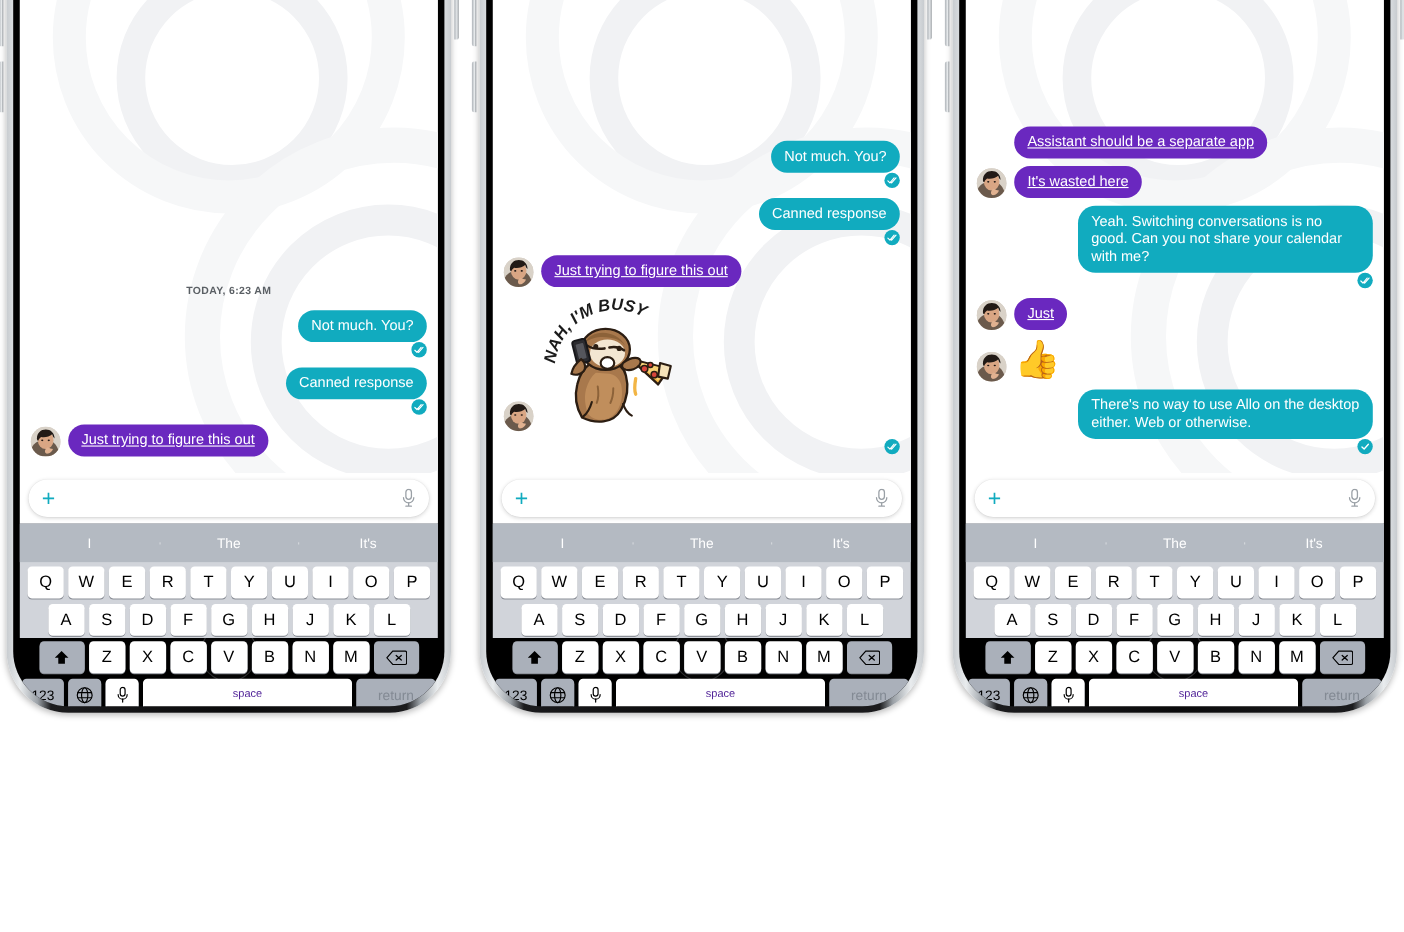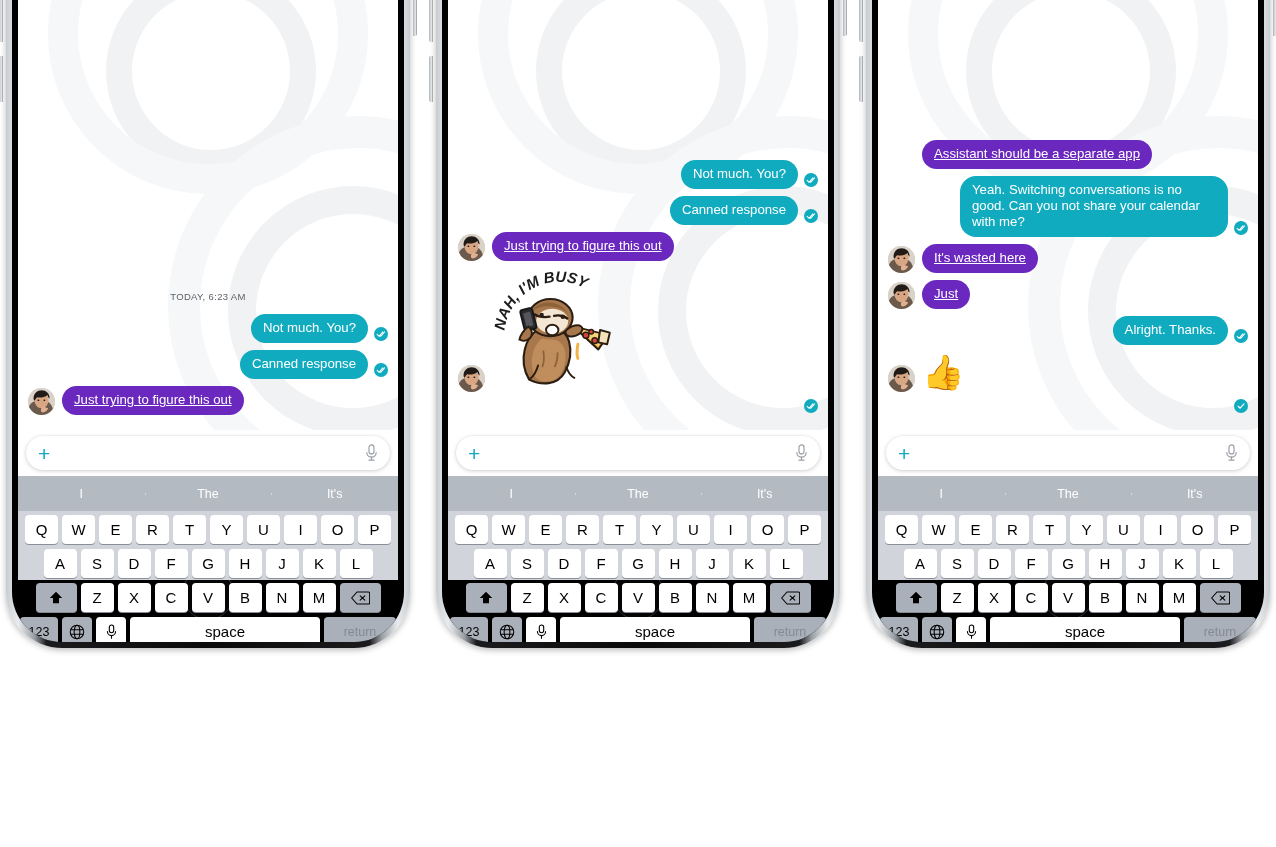--- a/index.html
+++ b/index.html
@@ -122,28 +122,28 @@
     z-index: 2;
     height: 100%;
     padding: 6px 10px 8px 10px;
     display: flex;
     flex-direction: column;
     justify-content: flex-end;
   }
   .daystamp {
     text-align: center;
     font-size: 9.5px;
-    font-weight: normal;
+    font-weight: bold;
     color: #5a5f64;
     letter-spacing: .35px;
     margin: 10px 0 12px;
   }
   .row { display: flex; align-items: flex-end; margin-bottom: 7px; }
   .row.in  { justify-content: flex-start; }
-  .row.out { justify-content: flex-end; }
+  .row.out { justify-content: flex-end; flex-direction: column; }
   .avatar {
     width: 27px; height: 27px; border-radius: 50%;
     flex: 0 0 27px; margin-right: 7px;
     overflow: hidden; background: #cfc6bd;
     position: relative;
   }
   .avatar svg { display: block; width: 100%; height: 100%; }
   .avatar.spacer { visibility: hidden; }
   .bubble {
     max-width: 268px;
@@ -222,21 +222,21 @@
     display: flex; align-items: center; justify-content: center;
   }
   .kb-row.r2 { padding: 0 17px; }
   .kb-row.r3 { padding: 0 0px; }
   .key.wide-fn { background: #aab0ba; width: 41px; box-shadow: 0 1px 0 #878c95; }
   .key.shift svg, .key.del svg { display: block; }
   .kb-row.r4 { gap: 4px; }
   .key.num { width: 38px; background: #aab0ba; font-size: 12.5px; box-shadow: 0 1px 0 #878c95;}
   .key.globe { width: 30px; background: #aab0ba; box-shadow: 0 1px 0 #878c95;}
   .key.micro { width: 30px; }
-  .key.space { flex: 1; font-size: 15px; color: #000000; }
+  .key.space { flex: 1; font-size: 10px; color: #4c1d95; }
   .key.ret { width: 72px; background: #aab0ba; font-size: 12.5px; color: #838a94; box-shadow: 0 1px 0 #878c95;}
 
   
   .back-btn {
     position: absolute;
     top: 26px; left: 12px;
     width: 34px; height: 34px; border-radius: 50%;
     background: #fff;
     box-shadow: 0 1px 4px rgba(0,0,0,.22);
     display: flex; align-items: center; justify-content: center;
@@ -678,81 +678,73 @@
                     <path d="M0 31c3-9 9-12 14-12h10c6 0 10 4 13 12v9H0z" fill="#6b5a4c"></path>
                     <ellipse cx="20" cy="18" rx="10.5" ry="12" fill="#d9a684"></ellipse>
                     <path d="M8.2 16c0-8 5.5-12.5 12-12.5S32 8 32 15.6c-1.6-.9-2.5-3.1-3.2-5.4-3.8 3.2-9.6 4.6-14.9 3.6-1.6 1-2.9 2.7-3.6 4.5-1 .6-1.6.2-2.1-2.3z" fill="#221a16"></path>
                     <path d="M22.5 27.5c2.4 1.2 5.2 2.1 7.4 2.4-1.3 3.2-3.8 5.4-6.4 6.1-2.6.7-4.2-.4-4.4-2.6-.2-2.4 1.2-4.6 3.4-5.9z" fill="#e0b190"></path>
                     <ellipse cx="15.4" cy="18.2" rx="1.5" ry="1.1" fill="#1d1512"></ellipse>
                     <ellipse cx="24.2" cy="18.2" rx="1.5" ry="1.1" fill="#1d1512"></ellipse>
                   </svg>
                 </div>
                 <div class="bubble purple">Assistant should be a separate app</div>
               </div>
-              <div class="row out">
-                <div class="bubble teal">Yeah. Switching conversations is no good. Can you not share your calendar with me?</div>
-                <div class="tick">
-                  <svg viewBox="0 0 14 14">
-                    <path d="M1.6 7.6 L4.3 10.2 L9.6 3.9" stroke="#fff" stroke-width="1.5" fill="none" stroke-linecap="round" stroke-linejoin="round"></path>
-                    <path d="M5.4 9.3 L6.4 10.2 L12 3.9" stroke="#fff" stroke-width="1.5" fill="none" stroke-linecap="round" stroke-linejoin="round"></path>
-                  </svg>
-                </div>
-              </div>
               <div class="row in">
                 <div class="avatar">
                   <svg viewBox="0 0 40 40">
                     <rect width="40" height="40" fill="#d9d2c8"></rect>
                     <path d="M0 31c3-9 9-12 14-12h10c6 0 10 4 13 12v9H0z" fill="#6b5a4c"></path>
                     <ellipse cx="20" cy="18" rx="10.5" ry="12" fill="#d9a684"></ellipse>
                     <path d="M8.2 16c0-8 5.5-12.5 12-12.5S32 8 32 15.6c-1.6-.9-2.5-3.1-3.2-5.4-3.8 3.2-9.6 4.6-14.9 3.6-1.6 1-2.9 2.7-3.6 4.5-1 .6-1.6.2-2.1-2.3z" fill="#221a16"></path>
                     <path d="M22.5 27.5c2.4 1.2 5.2 2.1 7.4 2.4-1.3 3.2-3.8 5.4-6.4 6.1-2.6.7-4.2-.4-4.4-2.6-.2-2.4 1.2-4.6 3.4-5.9z" fill="#e0b190"></path>
                     <ellipse cx="15.4" cy="18.2" rx="1.5" ry="1.1" fill="#1d1512"></ellipse>
                     <ellipse cx="24.2" cy="18.2" rx="1.5" ry="1.1" fill="#1d1512"></ellipse>
                   </svg>
                 </div>
                 <div class="bubble purple">It's wasted here</div>
               </div>
+              <div class="row out">
+                <div class="bubble teal">Yeah. Switching conversations is no good. Can you not share your calendar with me?</div>
+                <div class="tick">
+                  <svg viewBox="0 0 14 14">
+                    <path d="M1.6 7.6 L4.3 10.2 L9.6 3.9" stroke="#fff" stroke-width="1.5" fill="none" stroke-linecap="round" stroke-linejoin="round"></path>
+                    <path d="M5.4 9.3 L6.4 10.2 L12 3.9" stroke="#fff" stroke-width="1.5" fill="none" stroke-linecap="round" stroke-linejoin="round"></path>
+                  </svg>
+                </div>
+              </div>
               <div class="row in">
                 <div class="avatar">
                   <svg viewBox="0 0 40 40">
                     <rect width="40" height="40" fill="#d9d2c8"></rect>
                     <path d="M0 31c3-9 9-12 14-12h10c6 0 10 4 13 12v9H0z" fill="#6b5a4c"></path>
                     <ellipse cx="20" cy="18" rx="10.5" ry="12" fill="#d9a684"></ellipse>
                     <path d="M8.2 16c0-8 5.5-12.5 12-12.5S32 8 32 15.6c-1.6-.9-2.5-3.1-3.2-5.4-3.8 3.2-9.6 4.6-14.9 3.6-1.6 1-2.9 2.7-3.6 4.5-1 .6-1.6.2-2.1-2.3z" fill="#221a16"></path>
                     <path d="M22.5 27.5c2.4 1.2 5.2 2.1 7.4 2.4-1.3 3.2-3.8 5.4-6.4 6.1-2.6.7-4.2-.4-4.4-2.6-.2-2.4 1.2-4.6 3.4-5.9z" fill="#e0b190"></path>
                     <ellipse cx="15.4" cy="18.2" rx="1.5" ry="1.1" fill="#1d1512"></ellipse>
                     <ellipse cx="24.2" cy="18.2" rx="1.5" ry="1.1" fill="#1d1512"></ellipse>
                   </svg>
                 </div>
                 <div class="bubble purple">Just</div>
               </div>
-              <div class="row out">
-                <div class="bubble teal">Alright. Thanks.</div>
-                <div class="tick">
-                  <svg viewBox="0 0 14 14">
-                    <path d="M1.6 7.6 L4.3 10.2 L9.6 3.9" stroke="#fff" stroke-width="1.5" fill="none" stroke-linecap="round" stroke-linejoin="round"></path>
-                    <path d="M5.4 9.3 L6.4 10.2 L12 3.9" stroke="#fff" stroke-width="1.5" fill="none" stroke-linecap="round" stroke-linejoin="round"></path>
-                  </svg>
-                </div>
-              </div>
               <div class="row in">
                 <div class="avatar">
                   <svg viewBox="0 0 40 40">
                     <rect width="40" height="40" fill="#d9d2c8"></rect>
                     <path d="M0 31c3-9 9-12 14-12h10c6 0 10 4 13 12v9H0z" fill="#6b5a4c"></path>
                     <ellipse cx="20" cy="18" rx="10.5" ry="12" fill="#d9a684"></ellipse>
                     <path d="M8.2 16c0-8 5.5-12.5 12-12.5S32 8 32 15.6c-1.6-.9-2.5-3.1-3.2-5.4-3.8 3.2-9.6 4.6-14.9 3.6-1.6 1-2.9 2.7-3.6 4.5-1 .6-1.6.2-2.1-2.3z" fill="#221a16"></path>
                     <path d="M22.5 27.5c2.4 1.2 5.2 2.1 7.4 2.4-1.3 3.2-3.8 5.4-6.4 6.1-2.6.7-4.2-.4-4.4-2.6-.2-2.4 1.2-4.6 3.4-5.9z" fill="#e0b190"></path>
                     <ellipse cx="15.4" cy="18.2" rx="1.5" ry="1.1" fill="#1d1512"></ellipse>
                     <ellipse cx="24.2" cy="18.2" rx="1.5" ry="1.1" fill="#1d1512"></ellipse>
                   </svg>
                 </div>
                 <div class="emoji-msg">👍</div>
               </div>
               <div class="row out">
+                <div class="bubble teal">There's no way to use Allo on the desktop either. Web or otherwise.</div>
                 <div class="tick">
                   <svg viewBox="0 0 14 14">
                     <path d="M3 7.4 L5.8 10.1 L11.2 4" stroke="#fff" stroke-width="1.7" fill="none" stroke-linecap="round" stroke-linejoin="round"></path>
                   </svg>
                 </div>
               </div>
             </div>
           </div>
           <div class="composer">
             <div class="composer-pill">

